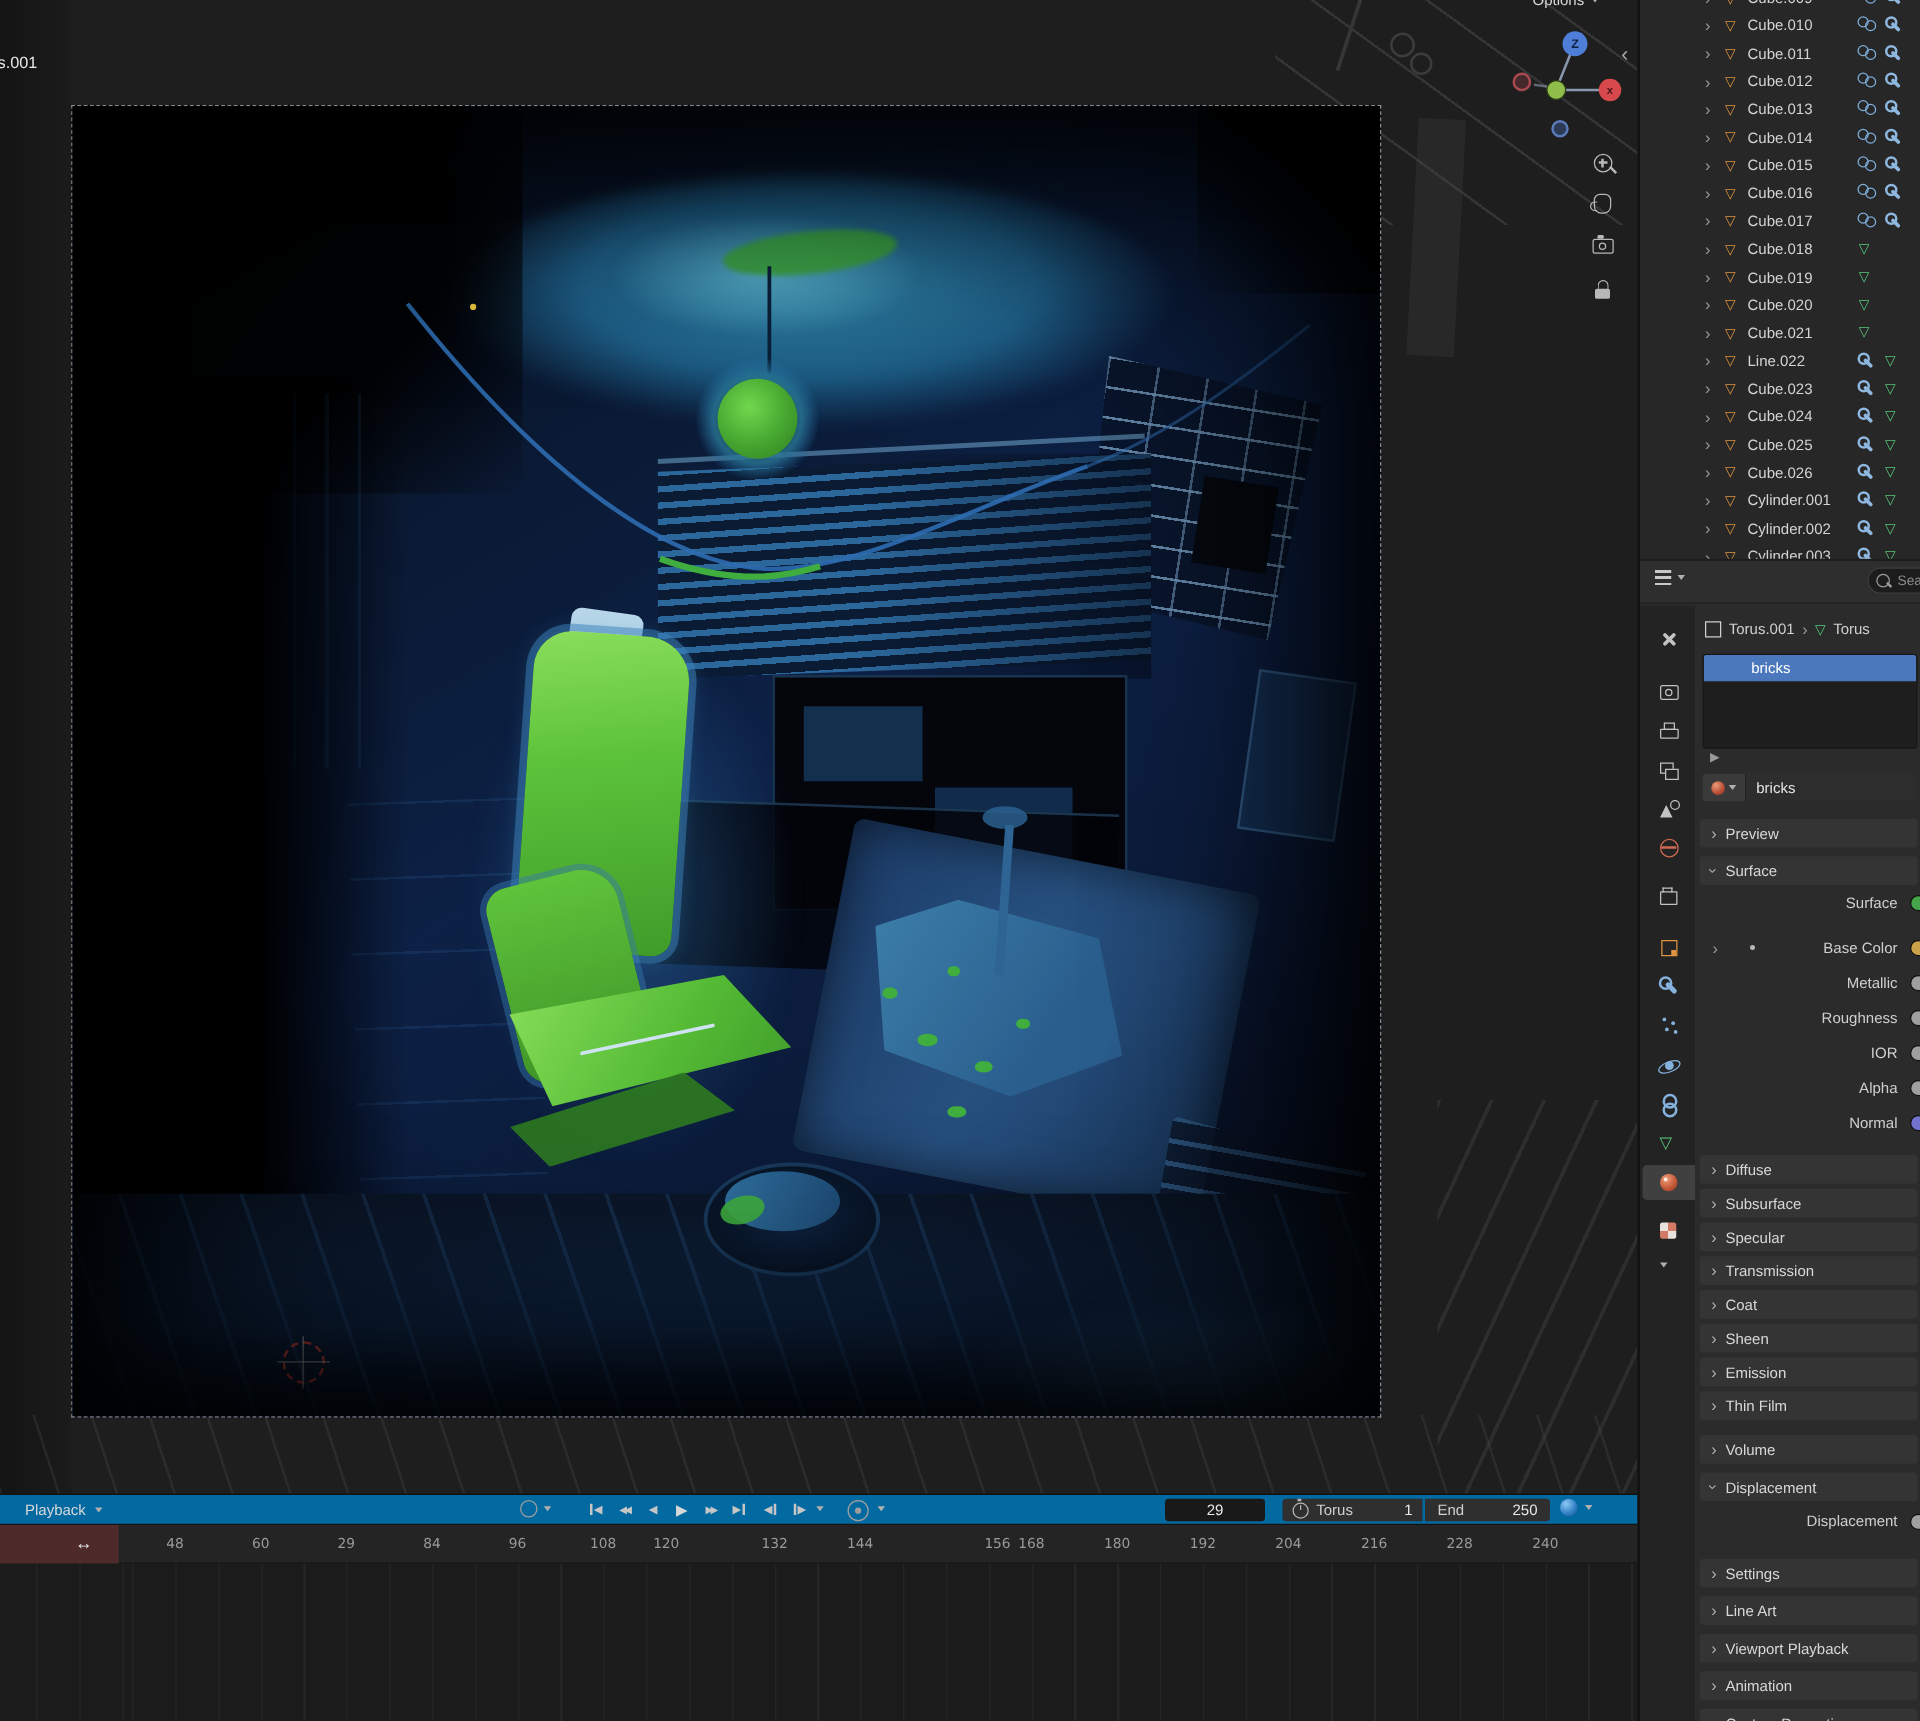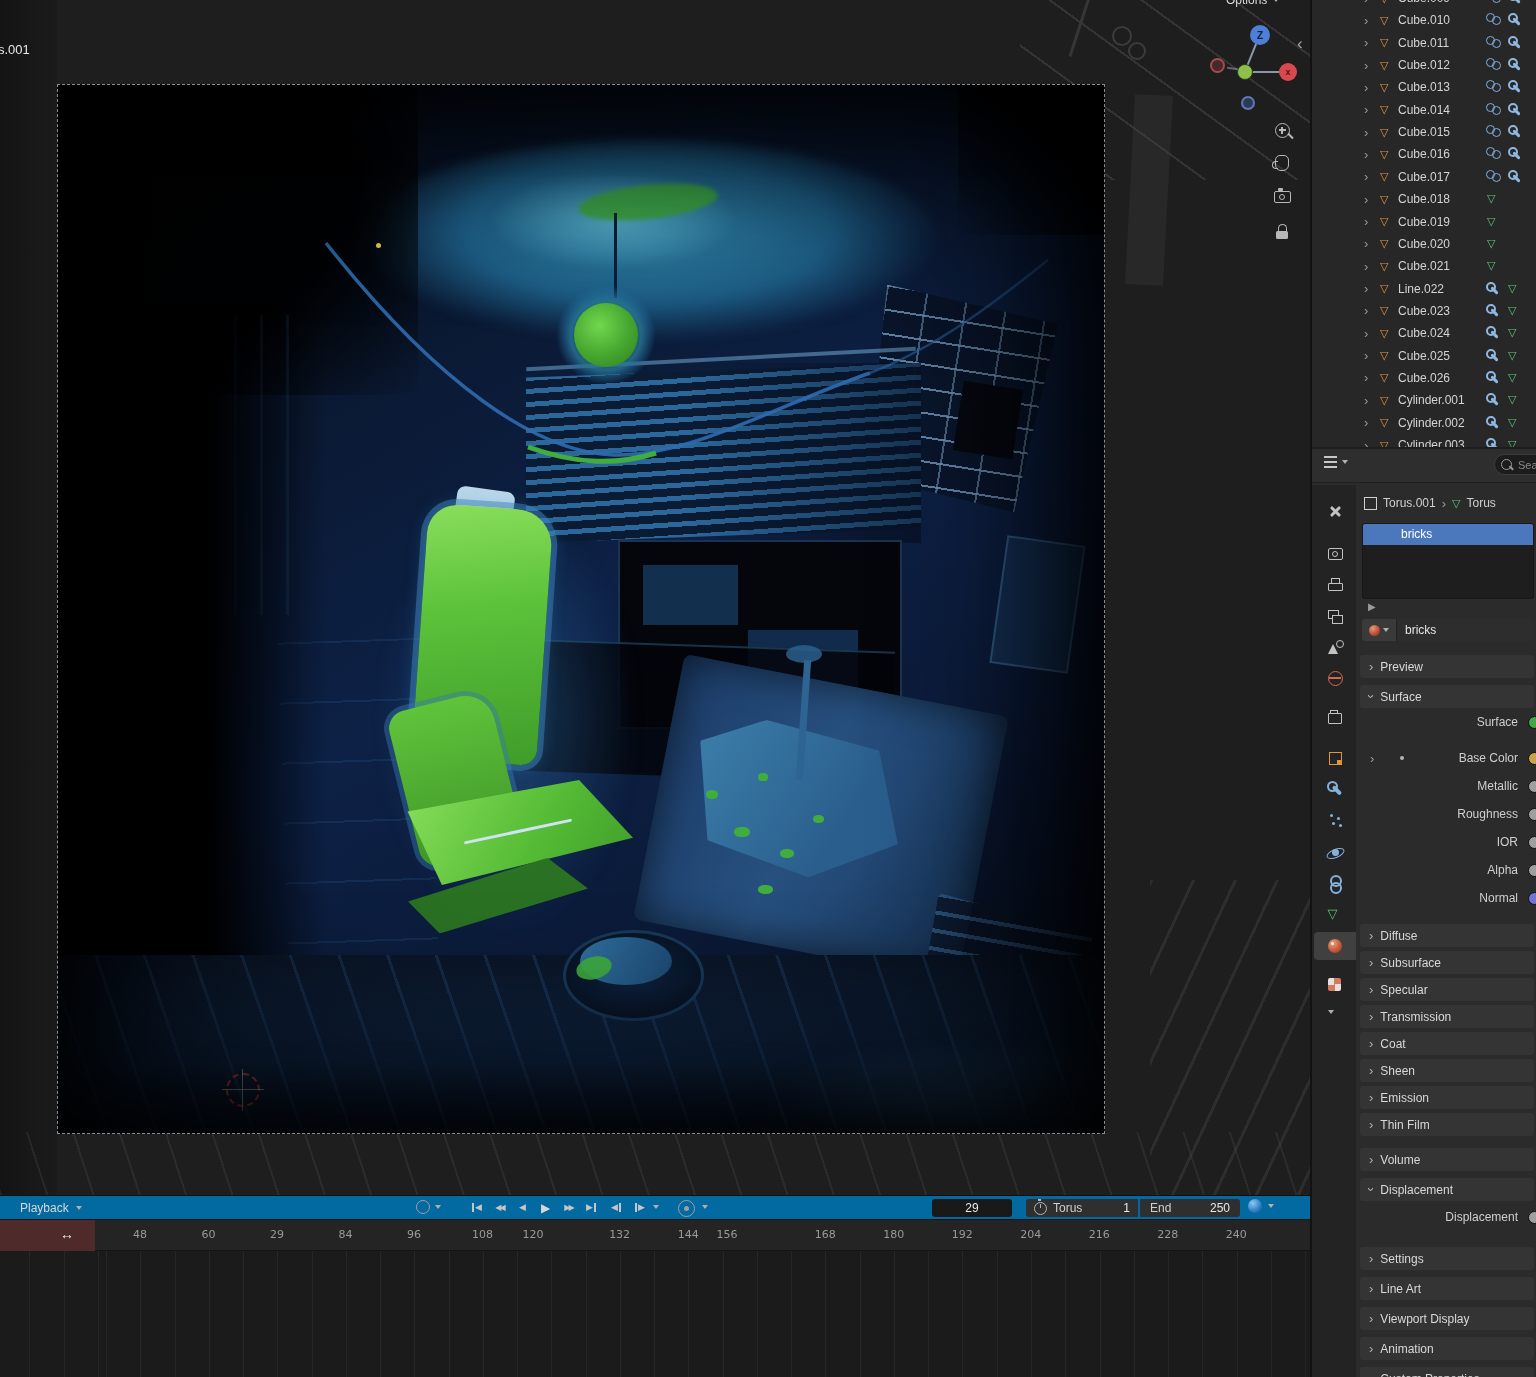--- a/index.html
+++ b/index.html
@@ -449,21 +449,21 @@
     <span class="resize-ind">↔</span>
   <span class="rnum" style="left: 140px;">48</span>
       <span class="rnum" style="left: 208.52px;">60</span>
       <span class="rnum" style="left: 277.04px;">29</span>
       <span class="rnum" style="left: 345.56px;">84</span>
       <span class="rnum" style="left: 414.08px;">96</span>
       <span class="rnum" style="left: 482.6px;">108</span>
       <span class="rnum" style="left: 533px;">120</span>
       <span class="rnum" style="left: 619.64px;">132</span>
       <span class="rnum" style="left: 688.16px;">144</span>
-      <span class="rnum" style="left: 727px;">156</span>
+      <span class="rnum" style="left: 798px;">156</span>
       <span class="rnum" style="left: 825.2px;">168</span>
       <span class="rnum" style="left: 893.72px;">180</span>
       <span class="rnum" style="left: 962.24px;">192</span>
       <span class="rnum" style="left: 1030.76px;">204</span>
       <span class="rnum" style="left: 1099.28px;">216</span>
       <span class="rnum" style="left: 1167.8px;">228</span>
       <span class="rnum" style="left: 1236.32px;">240</span>
     </div>
   <div class="tl-tracks"></div>
 </div>
@@ -834,21 +834,21 @@
         <div class="phead">
           <span class="pchev">›</span>
           <span>Settings</span>
         </div>
         <div class="phead">
           <span class="pchev">›</span>
           <span>Line Art</span>
         </div>
         <div class="phead">
           <span class="pchev">›</span>
-          <span>Viewport Display</span>
+          <span>Viewport Playback</span>
         </div>
         <div class="phead">
           <span class="pchev">›</span>
           <span>Animation</span>
         </div>
         <div class="phead">
           <span class="pchev">›</span>
           <span>Custom Properties</span>
         </div>
       </div>

